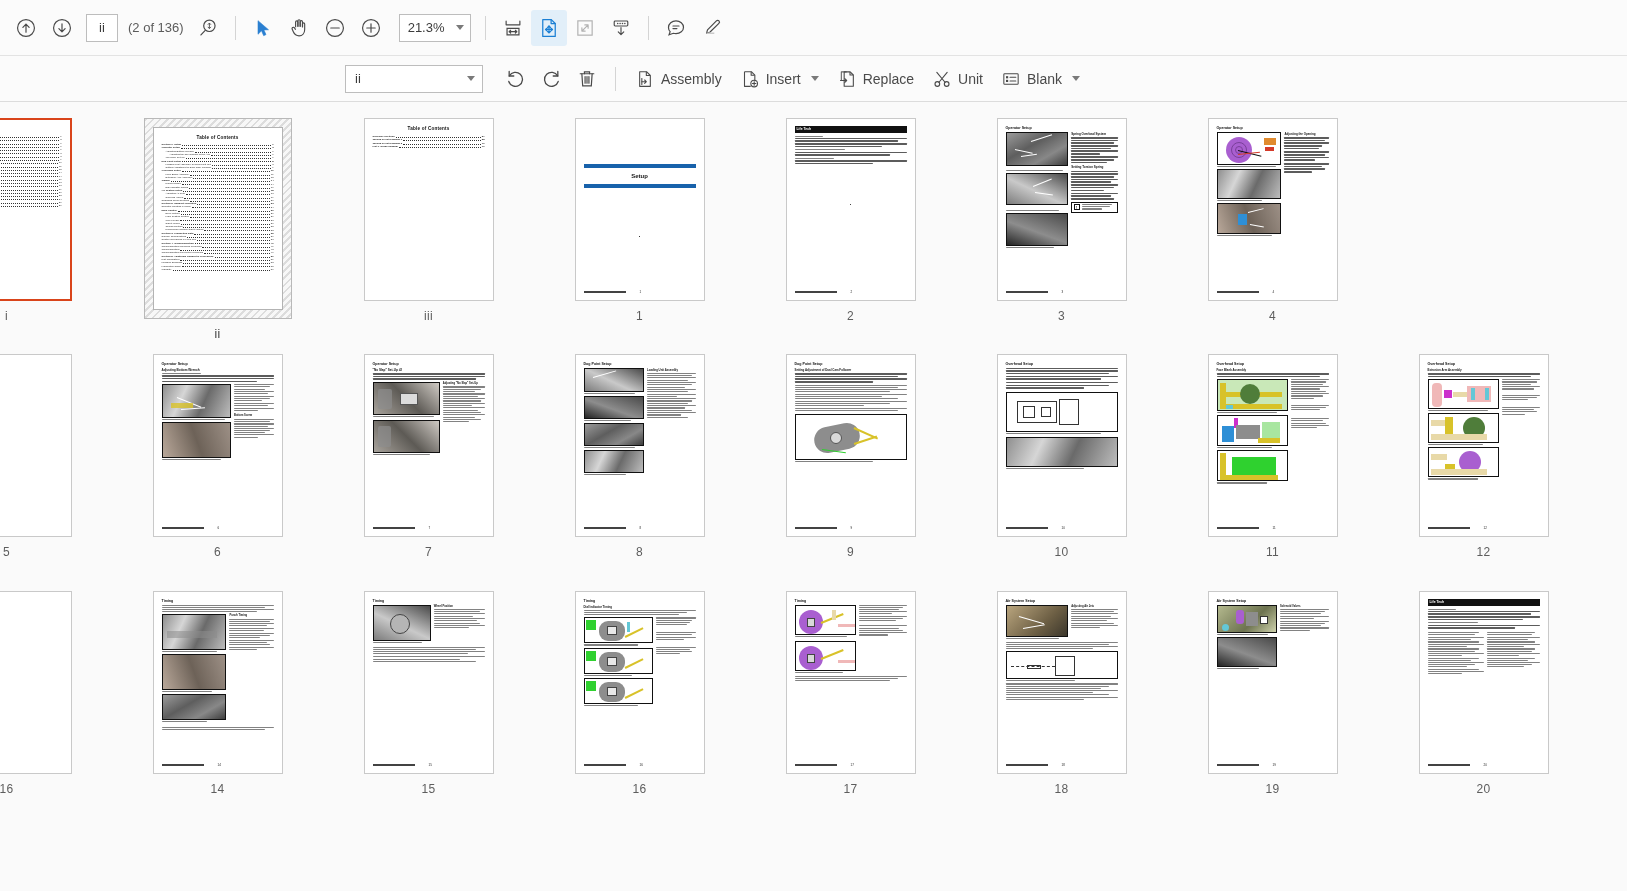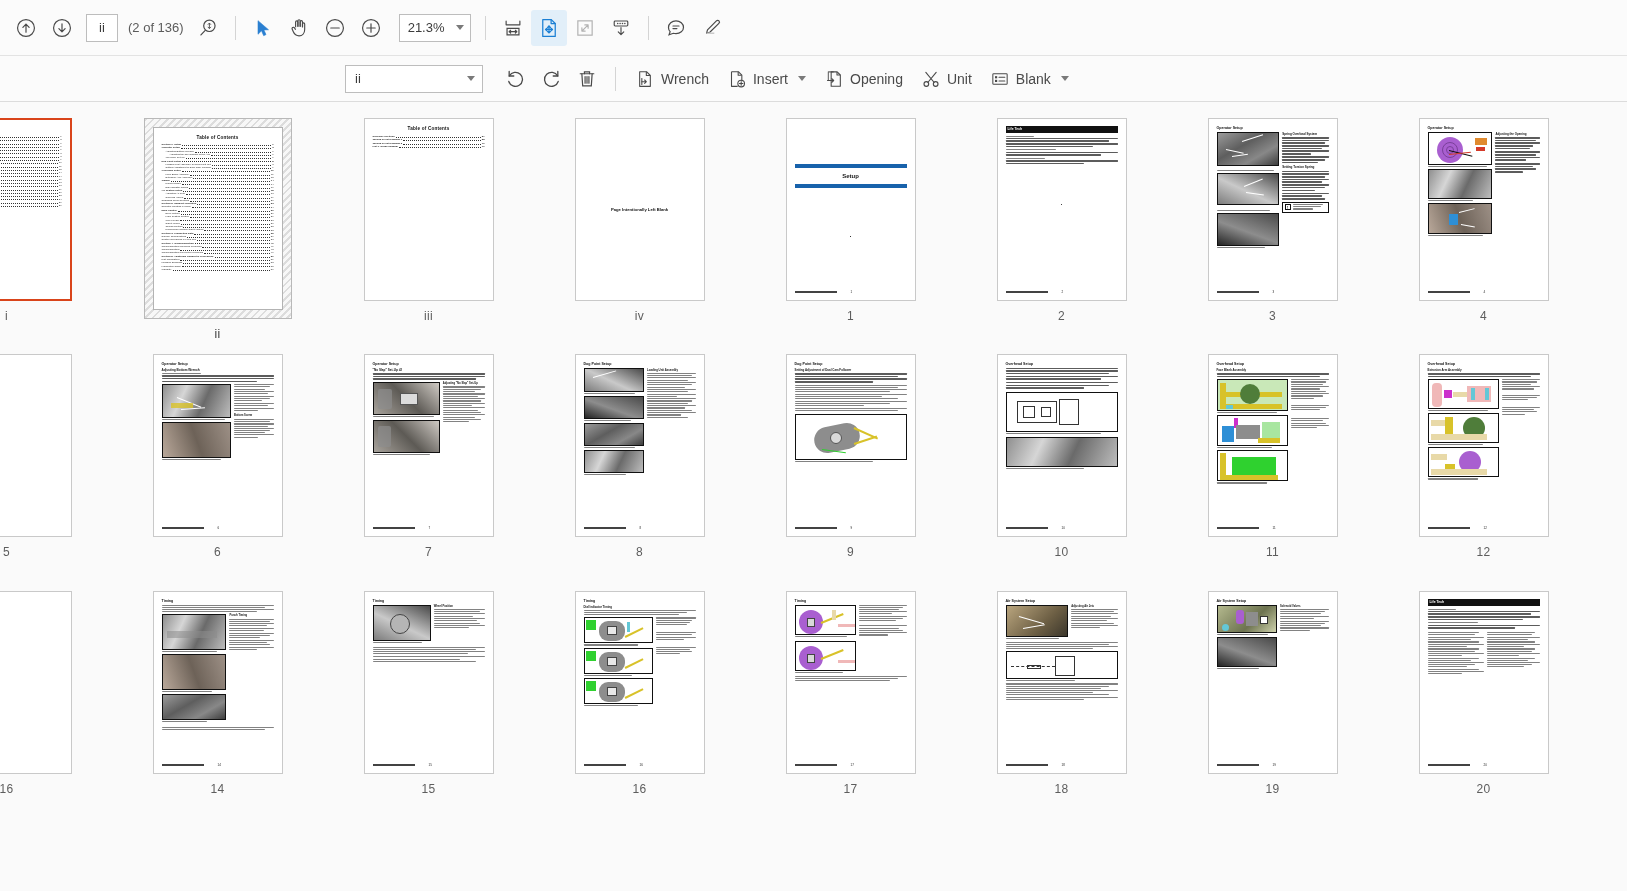--- a/index.html
+++ b/index.html
@@ -409,21 +409,21 @@
 
   <div class="p2sep"></div>
 
   <div class="p2btn">
     <svg width="20" height="20" viewBox="0 0 24 24" fill="none" stroke="#4a4a4a" stroke-width="1.3" stroke-linejoin="round">
       <path d="M5.6 3.2h8.2l4.6 4.6v13H5.6z"></path>
       <path d="M13.6 3.3v4.5h4.5"></path>
       <path d="M8.2 15.2h5.4M13.6 15.2l-2-2M13.6 15.2l-2 2" stroke-linecap="round"></path>
       <path d="M8.2 11.4v7.2" stroke-linecap="round"></path>
     </svg>
-    <span>Wrench</span>
+    <span>Assembly</span>
   </div>
 
   <div class="p2btn">
     <svg width="20" height="20" viewBox="0 0 24 24" fill="none" stroke="#4a4a4a" stroke-width="1.3" stroke-linejoin="round">
       <path d="M5.4 3.2h8.2l4.2 4.2v7.2"></path>
       <path d="M5.4 3.2v17.6h7.4"></path>
       <path d="M13.4 3.3v4.1h4.2"></path>
       <circle cx="17" cy="17.4" r="4" stroke-linecap="round"></circle>
       <path d="M17 15.3v4.2M14.9 17.4h4.2" stroke-linecap="round"></path>
     </svg>
@@ -431,21 +431,21 @@
     <span class="caret" style="margin-left:4px;"></span>
   </div>
 
   <div class="p2btn">
     <svg width="20" height="20" viewBox="0 0 24 24" fill="none" stroke="#4a4a4a" stroke-width="1.3" stroke-linejoin="round">
       <path d="M8.6 3.4h7.2l3.8 3.8v13.4H8.6z"></path>
       <path d="M15.6 3.5v3.7h3.8"></path>
       <path d="M11.6 3.4H5.2v10.4" opacity=".85"></path>
       <path d="M4.2 13.8h7.4M11.6 13.8l-2.2-2.2M11.6 13.8l-2.2 2.2" stroke-linecap="round"></path>
     </svg>
-    <span>Opening</span>
+    <span>Replace</span>
   </div>
 
   <div class="p2btn">
     <svg width="20" height="20" viewBox="0 0 24 24" fill="none" stroke="#4a4a4a" stroke-width="1.35" stroke-linecap="round">
       <circle cx="6.4" cy="18" r="2.8"></circle>
         <circle cx="17.6" cy="18" r="2.8"></circle>
       <path d="M8.4 15.9L18.2 4.1M15.6 15.9L5.8 4.1"></path>
     </svg>
     <span>Unit</span>
   </div>
@@ -797,28 +797,20 @@
                 <b>Part 1 Trigger Manual</b>
                 <span class="lead"></span>
                 <i style="font-weight: bold;">79</i>
               </div>
             </div>
         </div>
       </div>
       <div class="plabel">iii</div>
     </div>
 
-    <div class="thumbcell">
-      <div class="page">
-        <div class="pg-inner" style="display:flex;align-items:center;justify-content:center;">
-          <div style="font-size:4.2px;color:#111;font-weight:bold;">Page Intentionally Left Blank</div>
-        </div>
-      </div>
-      <div class="plabel">iv</div>
-    </div>
 
     <div class="thumbcell">
       <div class="page">
         <div class="pg-inner">
           <div style="margin-top:38px;">
             <div class="blue-bar"></div>
             <div class="setup-word">Setup</div>
             <div class="blue-bar"></div>
           </div>
           <div style="width:1.4px;height:1.4px;background:#333;margin:48px auto 0;"></div>

